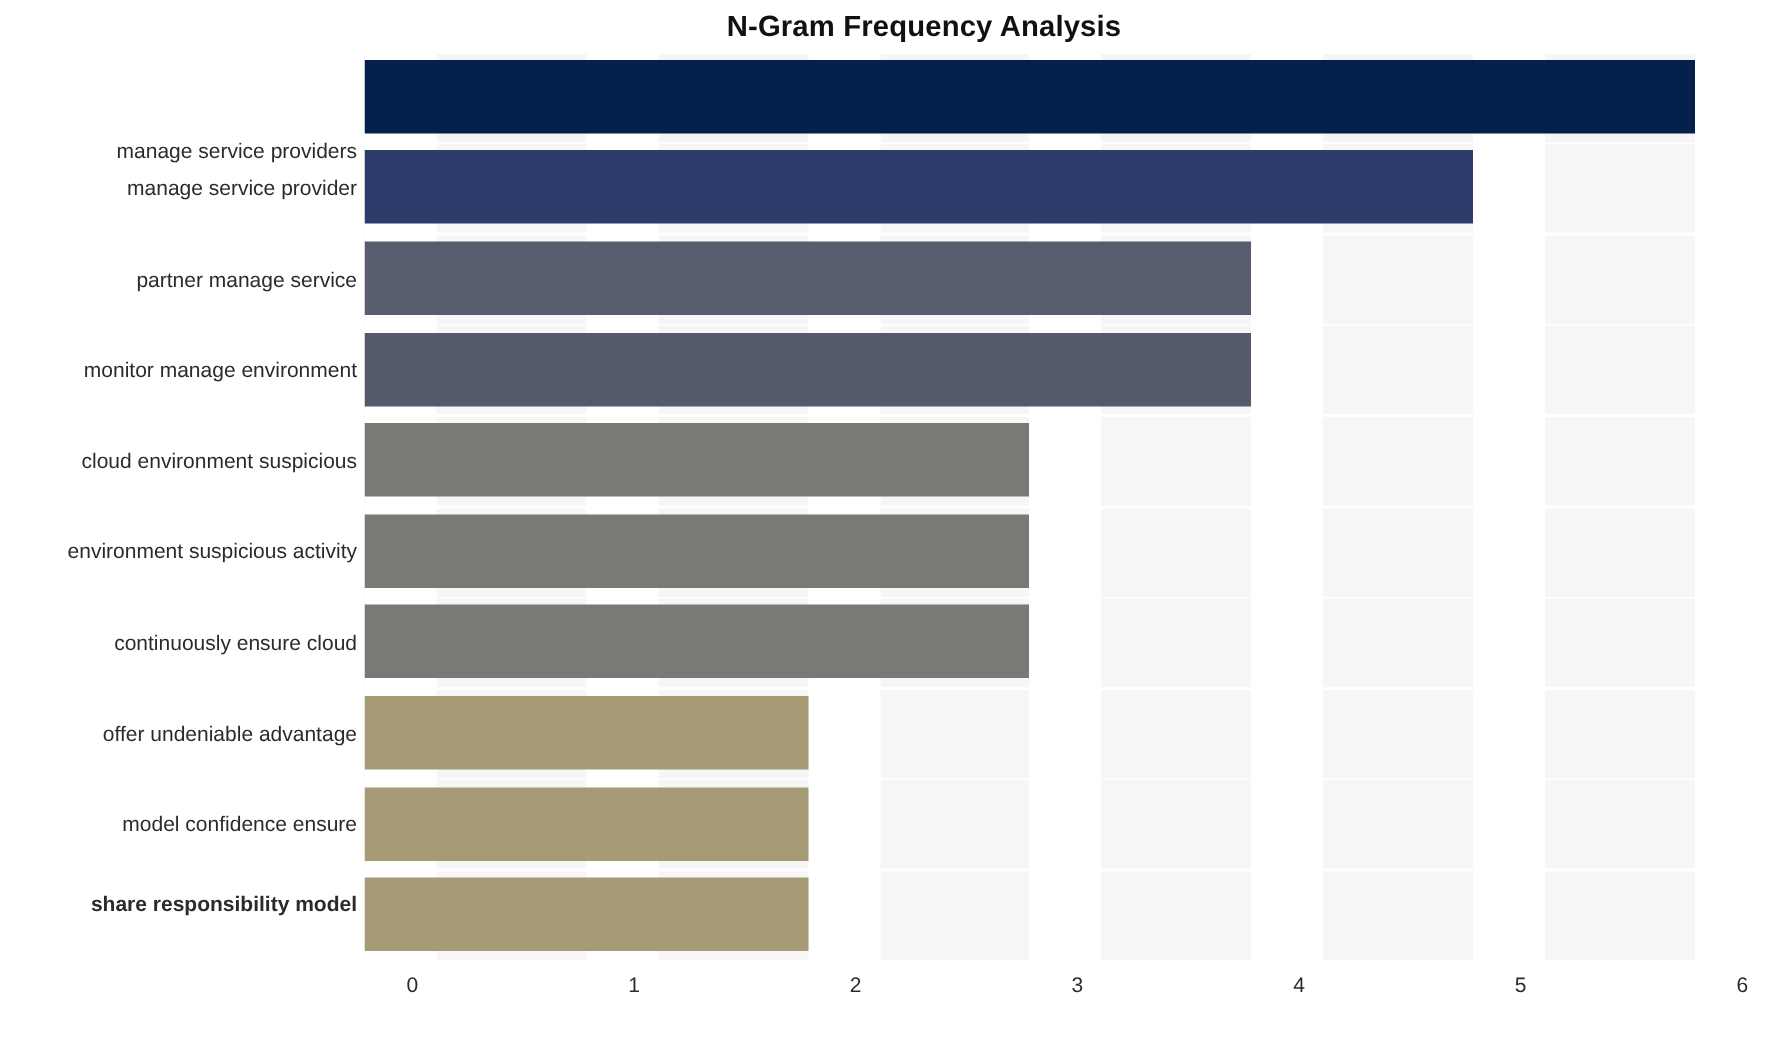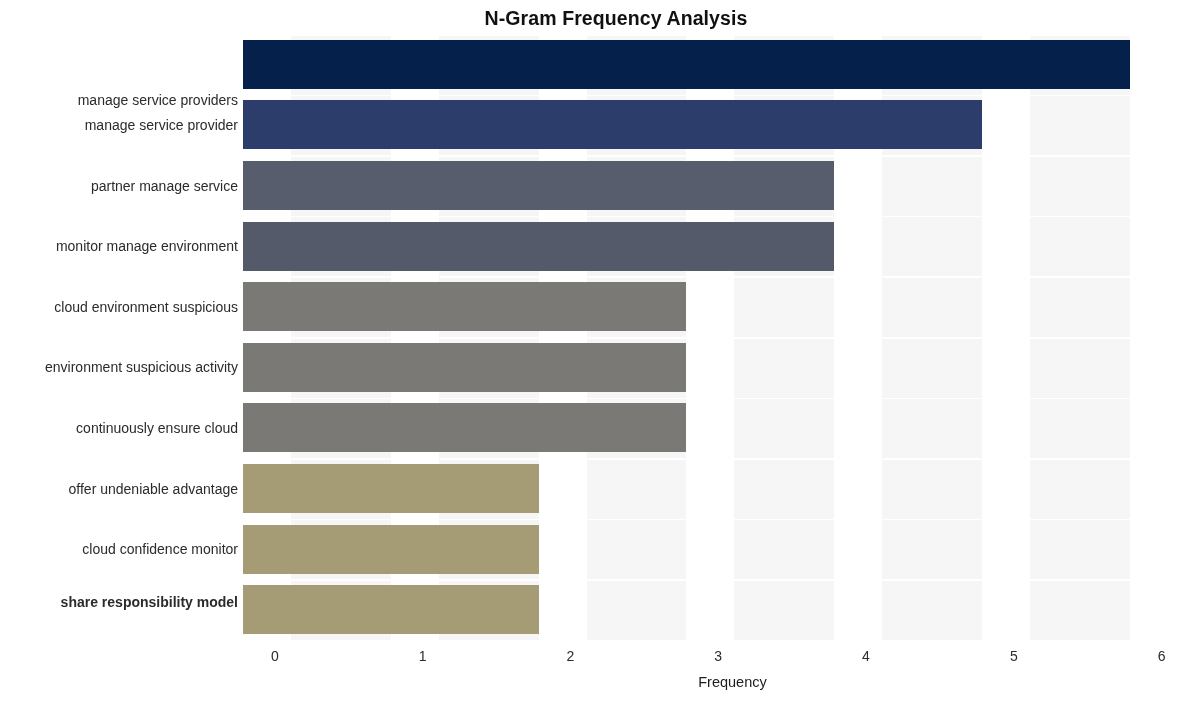--- a/index.html
+++ b/index.html
@@ -126,28 +126,27 @@
 
   <div id="ytick-layer">
       <div class="ytick" style="top: 56.3px; margin-top: 36px;">manage service providers</div>
       <div class="ytick" style="top: 116.9px;">manage service provider</div>
       <div class="ytick" style="top: 177.5px;">partner manage service</div>
       <div class="ytick" style="top: 238.1px;">monitor manage environment</div>
       <div class="ytick" style="top: 298.7px; text-align: right;">cloud environment suspicious</div>
       <div class="ytick" style="top: 359.3px;">environment suspicious activity</div>
       <div class="ytick" style="top: 419.9px;">continuously ensure cloud</div>
       <div class="ytick" style="top: 480.5px;">offer undeniable advantage</div>
-      <div class="ytick" style="top: 541.1px;">cloud confidence monitor</div>
+      <div class="ytick" style="top: 541.1px;">model confidence ensure</div>
       <div class="ytick" style="top: 594px; font-weight: bold;">share responsibility model</div>
     </div>
   <div id="xtick-layer">
       <div class="xtick" style="left: 243px;">0</div>
       <div class="xtick" style="left: 390.778px;">1</div>
       <div class="xtick" style="left: 538.556px;">2</div>
       <div class="xtick" style="left: 686.333px;">3</div>
       <div class="xtick" style="left: 834.111px;">4</div>
       <div class="xtick" style="left: 981.889px;">5</div>
       <div class="xtick" style="left: 1129.67px;">6</div>
     </div>
 
-  <div id="xlabel">Frequency</div>
 
 </div>
 
 </body></html>

